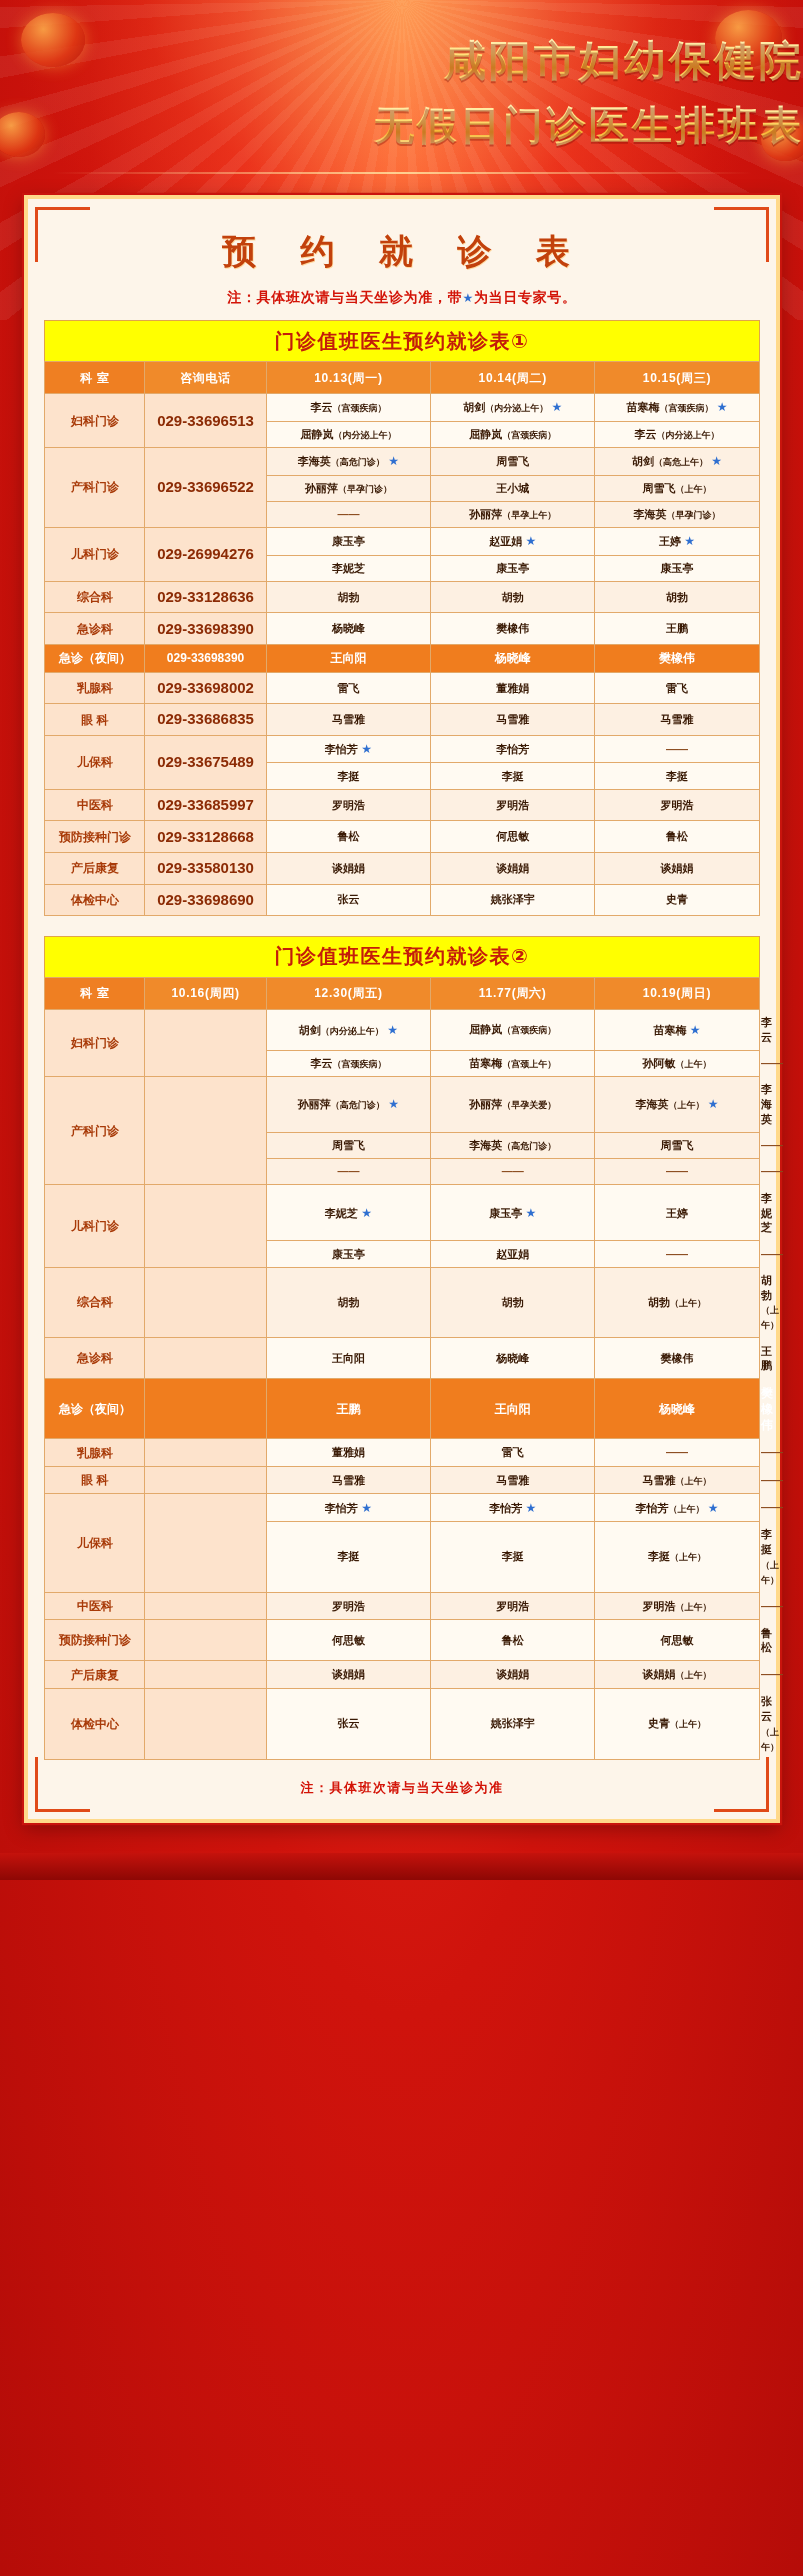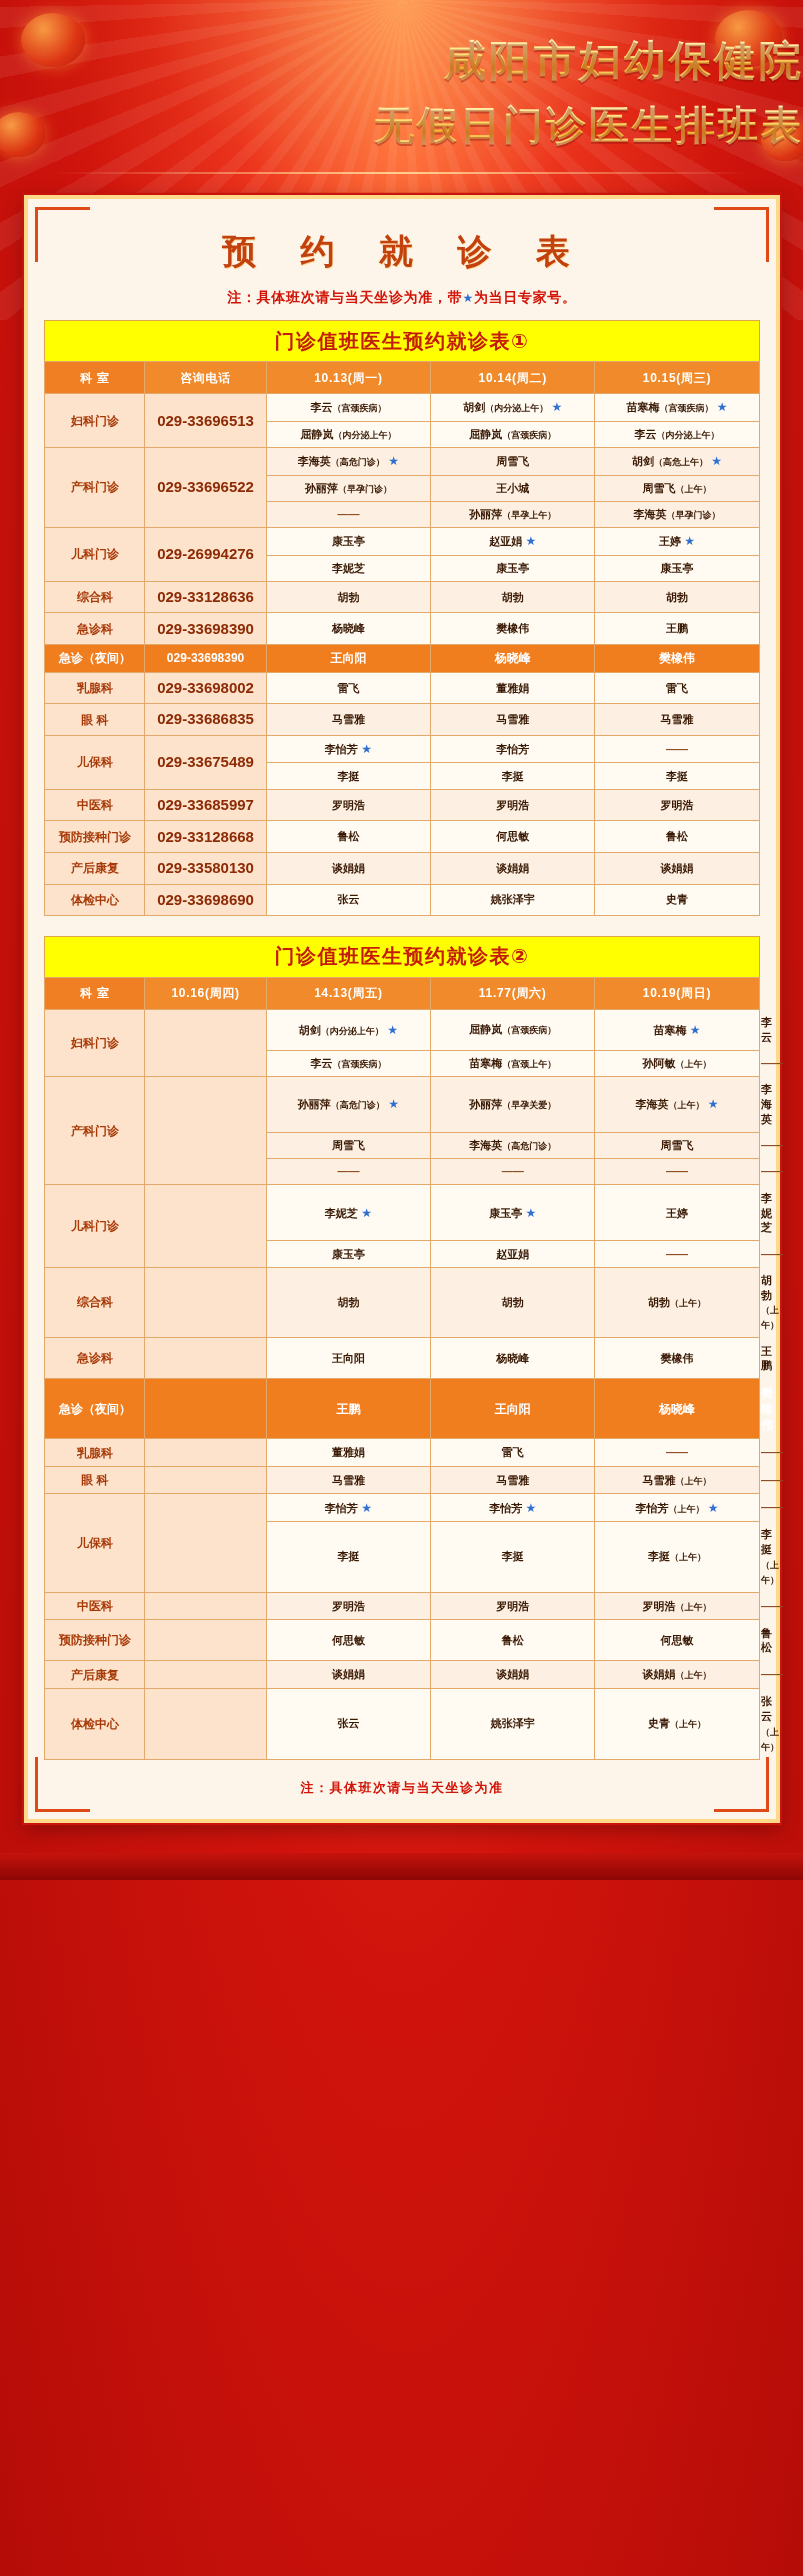--- a/index.html
+++ b/index.html
@@ -329,21 +329,21 @@
             <col style="width: 14%;">
             <col style="width: 17%;">
             <col style="width: 23%;">
             <col style="width: 23%;">
             <col style="width: 23%;">
           </colgroup>
           <thead>
             <tr>
               <th class="dept">科 室</th>
               <th>10.16(周四)</th>
-              <th>14.13(周五)</th>
+              <th>12.30(周五)</th>
               <th>11.77(周六)</th>
               <th>10.19(周日)</th>
             </tr>
           </thead>
           <tbody>
             <tr>
               <td class="c-dept" rowspan="2">妇科门诊</td>
               <td class="c-tel" rowspan="2"></td>
               <td class="c-cell"><span>胡剑</span><span class="sm">（内分泌上午）</span><span class="star"> ★</span></td>
               <td class="c-cell"><span>屈静岚</span><span class="sm">（宫颈疾病）</span></td>

